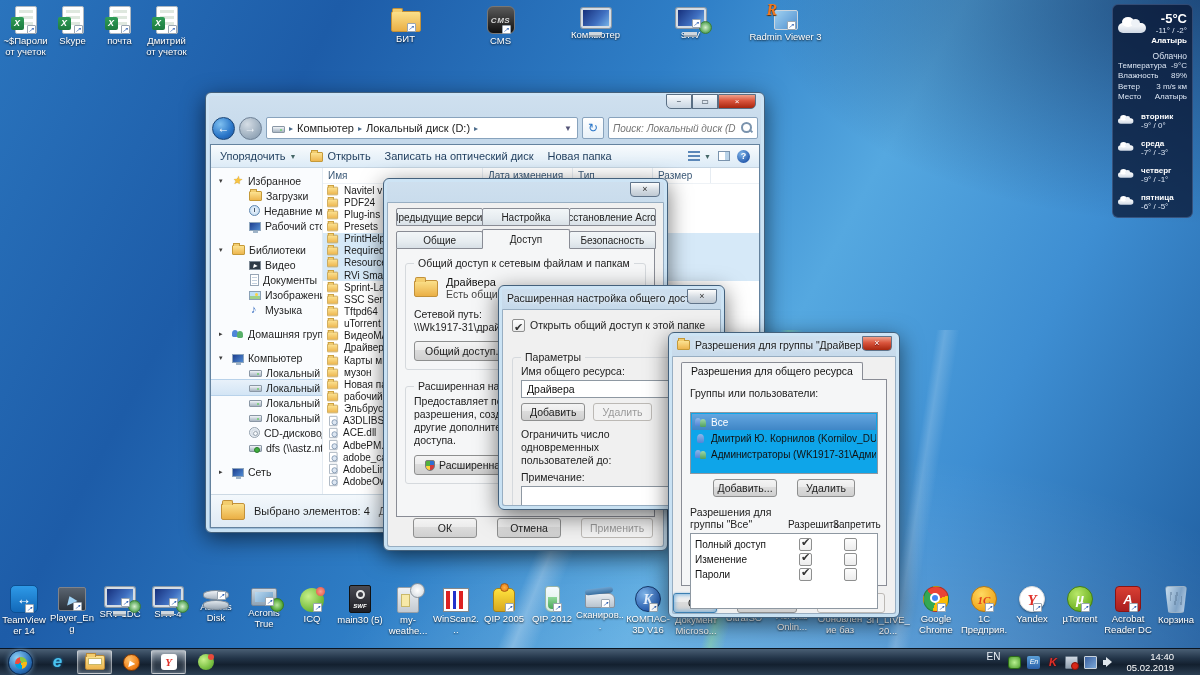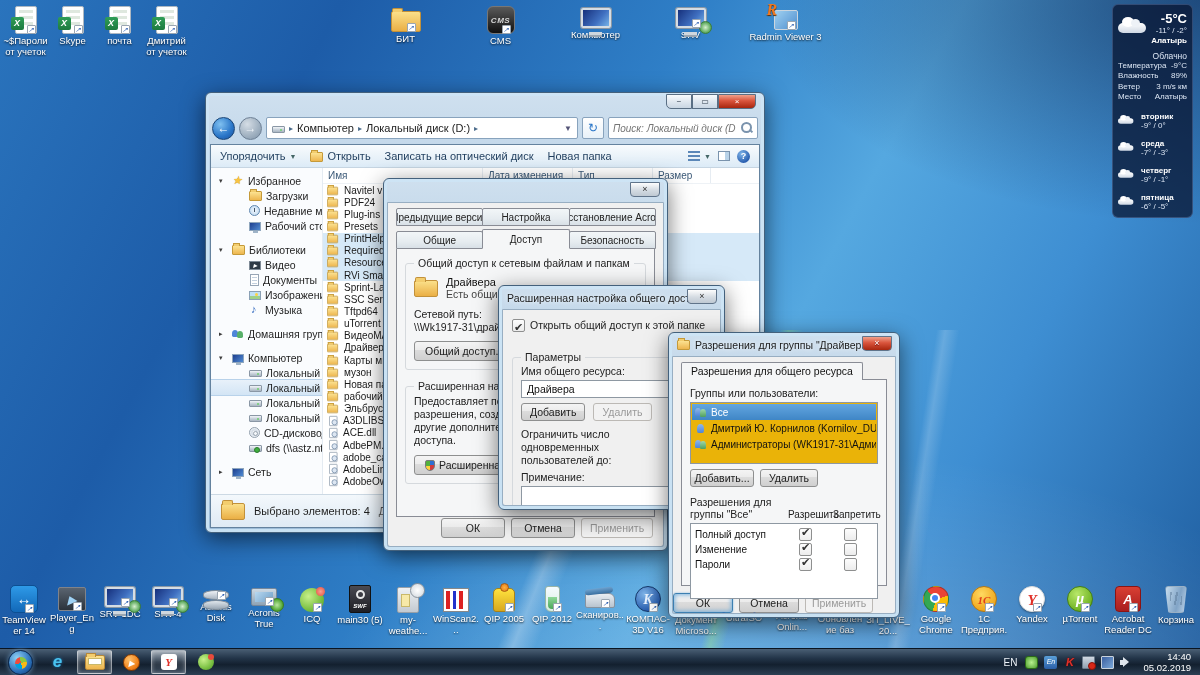--- a/index.html
+++ b/index.html
@@ -214,30 +214,30 @@
   .dlg-props{left:383px;top:178px;width:285px;height:373px;z-index:20}
   .tabs{display:flex;margin:5px 8px 0;position:relative}
   .tab{flex:1;height:18px;display:flex;align-items:center;justify-content:center;font-size:10px;color:#222;white-space:nowrap;overflow:hidden;
     background:linear-gradient(#f2f6f8,#e6ecf0 60%,#d8e0e6);border:1px solid #898c95;border-radius:2px 2px 0 0;margin-right:-1px}
   .tab.active{background:#f5f6f7;height:20px;margin-top:-2px;border-bottom:1px solid #f5f6f7;position:relative;z-index:2}
   .tpage{margin:0 8px;background:#f5f6f7;border:1px solid #898c95;border-top:0;padding:10px 8px 8px;height:268px}
   .share-row{display:flex;align-items:center;gap:8px;margin-top:4px}
   .share-name{font-size:11px;color:#111}
   .share-status{font-size:10.5px;color:#444}
   .lbl{font-size:10.5px;color:#222;line-height:13px}
-  .btnrow{display:flex;gap:6px;justify-content:flex-start}
+  .btnrow{display:flex;gap:20px;justify-content:center}
   .dlg-share{left:498px;top:285px;width:227px;height:225px;z-index:30}
   .combo{height:18px;background:#fff;border:1px solid #8e98a2;display:flex;align-items:center;font-size:10.5px;color:#111;margin-top:2px}
   .combo b{font-weight:normal;padding:0 5px;flex:1}
   .combo .ca{width:16px;height:100%;background:linear-gradient(#f4f4f4,#d8d8d8);border-left:1px solid #9aa;display:flex;align-items:center;justify-content:center;font-size:7px;color:#333}
   .ta{height:30px;background:#fff;border:1px solid #8e98a2;margin-top:2px}
   .dlg-perm{left:668px;top:332px;width:232px;height:286px;z-index:40}
   .ptab{display:inline-block;margin:5px 0 0 8px;padding:2px 9px 3px;background:#f5f6f7;border:1px solid #898c95;border-bottom:0;border-radius:2px 2px 0 0;font-size:10.5px;color:#111;position:relative;z-index:2}
   .ppanel{margin:-1px 8px 0;background:#f5f6f7;border:1px solid #898c95;padding:7px 8px;height:207px;position:relative}
-  .listbox{height:62px;background:#eab308;border:1px solid #8e98a2;margin-top:2px;overflow:hidden;padding:1px}
+  .listbox{height:62px;background:#0ea5e9;border:1px solid #8e98a2;margin-top:12px;overflow:hidden;padding:1px}
   .lrow{height:16px;display:flex;align-items:center;gap:4px;padding:0 3px;font-size:10px;color:#111;white-space:nowrap;overflow:hidden}
   .lrow.sel{background:linear-gradient(#63a6e0,#3f86c6);color:#fff}
   .phead{display:flex;align-items:flex-end;font-size:10.5px;color:#222;margin-top:9px}
   .phead .pl{flex:1}
   .pcol{width:45px;text-align:center;flex:none;font-size:10px}
   .permbox{height:76px;background:#fff;border:1px solid #8e98a2;margin-top:3px;padding-top:3px}
   .prow{display:flex;align-items:center;height:15px;padding:0 4px;font-size:10px;color:#111}
   .prow .pn{flex:1}
   .prow .pcol{display:flex;justify-content:center}
   
@@ -254,21 +254,21 @@
   .ti.ie-icon::after{content:"e"}
   .ti.explorer-taskbar-icon{width:20px;height:15px;background:linear-gradient(#fce291,#edb64f);border:1px solid #b8893a;border-radius:2px}
   .ti.explorer-taskbar-icon::before{content:"";position:absolute;top:-3px;left:0;width:8px;height:3px;background:#f3cd6e;border:1px solid #b8893a;border-bottom:0}
   .ti.explorer-taskbar-icon::after{content:"";position:absolute;left:2px;top:2px;right:2px;height:5px;background:#fff;border:1px solid #c9b86a}
   .ti.media-player-icon{width:17px;height:17px;border-radius:50%;background:radial-gradient(circle at 35% 30%,#ffc06a,#f08018 65%,#c05808);border:1px solid #8a3c00}
   .ti.media-player-icon::after{content:"▶";position:absolute;left:0;right:0;top:1px;text-align:center;color:#fff;font-size:8px;line-height:15px}
   .ti.yandex-browser-icon{width:16px;height:16px;border-radius:3px;background:#fff}
   .ti.yandex-browser-icon::after{content:"Y";position:absolute;left:0;right:0;top:1px;text-align:center;color:#e03028;font-family:"Liberation Serif",serif;font-weight:bold;font-size:11px;line-height:14px}
   .ti.icq-taskbar-icon{width:16px;height:16px;border-radius:50%;background:radial-gradient(circle at 35% 35%,#c7f08a,#7ac043 60%,#4f9023)}
   .ti.icq-taskbar-icon::after{content:"";position:absolute;right:0;top:0;width:6px;height:6px;border-radius:50%;background:#e84b3c}
-  .tray{margin-left:auto;display:flex;align-items:center;gap:6px;padding-right:9px;color:#fff}
+  .tray{margin-left:auto;display:flex;gap:6px;padding-right:26px;color:#fff}
   .lang{font-size:10px;color:#eef3f8;margin-right:2px}
   .tico{position:relative;width:13px;height:13px;display:block}
   .tico.antivirus-tray-icon{background:radial-gradient(#b8f090,#4f9f2f);border-radius:3px;border:1px solid #2c6c18}
   .tico.lang-switcher-tray-icon{background:linear-gradient(#5a9fd8,#2a5fa8);border-radius:2px}
   .tico.lang-switcher-tray-icon::after{content:"En";position:absolute;left:0;right:0;top:2px;text-align:center;color:#fff;font-size:7px}
   .tico.kaspersky-tray-icon::after{content:"K";position:absolute;left:0;right:0;top:0;text-align:center;color:#e03028;font-weight:bold;font-size:11px;line-height:13px;text-shadow:0 0 2px #600}
   .tico.network-error-tray-icon{background:linear-gradient(#cfd8e2,#8fa0b0);border:1px solid #6a7a8a;border-radius:1px}
   .tico.network-error-tray-icon::after{content:"";position:absolute;right:-2px;bottom:-2px;width:6px;height:6px;border-radius:50%;background:#d82818;border:1px solid #8a1008}
   .tico.display-tray-icon{background:linear-gradient(135deg,#3a5f9f,#7aa8d8);border:1px solid #c8d2dc;border-radius:1px}
   .tico.volume-tray-icon::before{content:"";position:absolute;left:0;top:4px;width:4px;height:5px;background:#dfe6ec}

